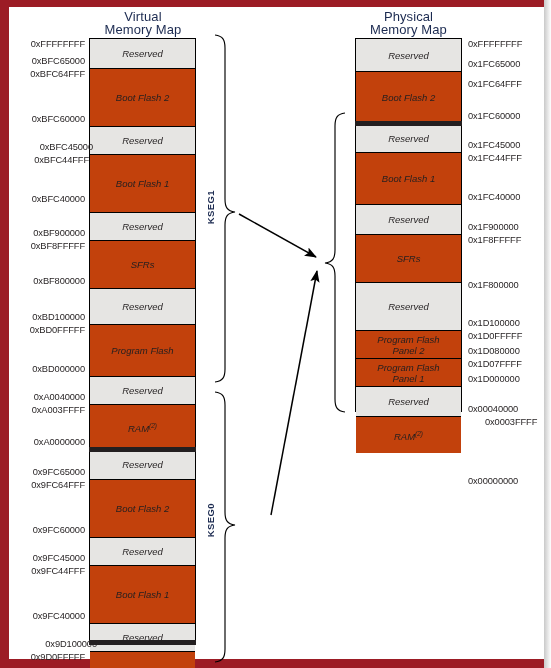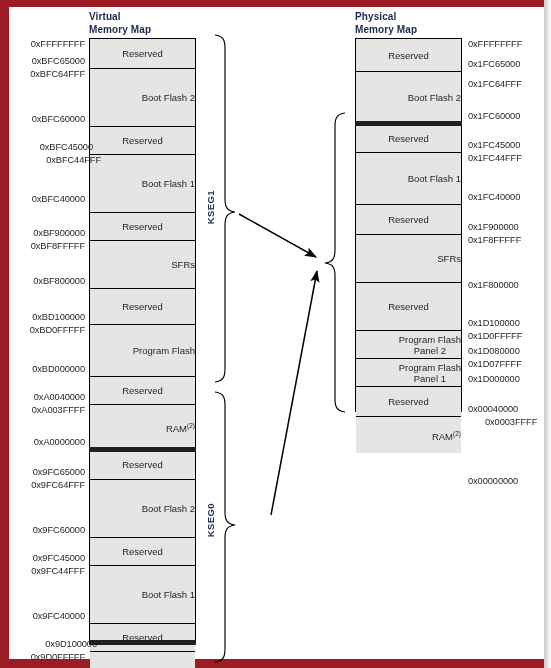--- a/index.html
+++ b/index.html
@@ -21,22 +21,23 @@
   }
   
   #page:after{
     content:"";position:absolute;right:-7px;top:-7px;width:7px;height:675px;
     background:linear-gradient(to right,#c9c9c9,#ffffff);pointer-events:none;
   }
   .canvas{position:absolute;left:0;top:0;width:535px;height:652px;}
 
   .maptitle{
     position:absolute;
-    font-size:10px;
-    font-weight:bold;
+    text-align:center;
+    font-size:13px;
+    font-weight:normal;
     color:#1b2a50;
     line-height:12.5px;
     letter-spacing:.1px;
   }
   .mapbox{
     position:absolute;
     border:1.2px solid #000;
     box-sizing:border-box;
     background:#fff;
   }
@@ -44,22 +45,22 @@
     position:absolute;
     left:0;right:0;
     box-sizing:border-box;
     border-bottom:1.1px solid #000;
     display:flex;align-items:center;justify-content:center;
     font-size:9.5px;
     color:#231f20;
   }
   .row.last{border-bottom:none;}
   .row.gray{background:#e6e5e3;}
-  .row.white{background:#e5e5e5;justify-content:flex-end;}
-  .row .lbl{text-align:center;line-height:11px;}
+  .row.white{background:#c2410c;}
+  .row .lbl{text-align:center;line-height:11px;font-style:italic;}
   .row sup{font-size:6.5px;vertical-align:super;}
 
   .thickbar{
     position:absolute;
     background:#231f20;
     height:5px;
   }
 
   .addr{
     position:absolute;
@@ -182,21 +183,21 @@
           <div class="lbl">RAM<sup>(2)</sup></div>
         </div>
       </div>
 
   <div id="virtual-addrs">
         <div class="addr right" style="top: 32px; left: 8px; width: 68px;">0xFFFFFFFF</div>
         <div class="addr right" style="top: 49px; left: 8px; width: 68px;">0xBFC65000</div>
         <div class="addr right" style="top: 62px; left: 8px; width: 68px;">0xBFC64FFF</div>
         <div class="addr right" style="top: 107px; left: 8px; width: 68px;">0xBFC60000</div>
         <div class="addr right" style="top: 135px; left: 16px; width: 68px;">0xBFC45000</div>
-        <div class="addr right" style="top: 148px; left: 24px; width: 68px;">0xBFC44FFF</div>
+        <div class="addr right" style="top: 148px; left: 12px; width: 68px;">0xBFC44FFF</div>
         <div class="addr right" style="top: 187px; left: 8px; width: 68px;">0xBFC40000</div>
         <div class="addr right" style="top: 221px; left: 8px; width: 68px;">0xBF900000</div>
         <div class="addr right" style="top: 234px; left: 8px; width: 68px;">0xBF8FFFFF</div>
         <div class="addr right" style="top: 269px; left: 8px; width: 68px;">0xBF800000</div>
         <div class="addr right" style="top: 305px; left: 8px; width: 68px;">0xBD100000</div>
         <div class="addr right" style="top: 318px; left: 8px; width: 68px;">0xBD0FFFFF</div>
         <div class="addr right" style="top: 357px; left: 8px; width: 68px;">0xBD000000</div>
         <div class="addr right" style="top: 385px; left: 8px; width: 68px;">0xA0040000</div>
         <div class="addr right" style="top: 398px; left: 8px; width: 68px;">0xA003FFFF</div>
         <div class="addr right" style="top: 430px; left: 8px; width: 68px;">0xA0000000</div>

